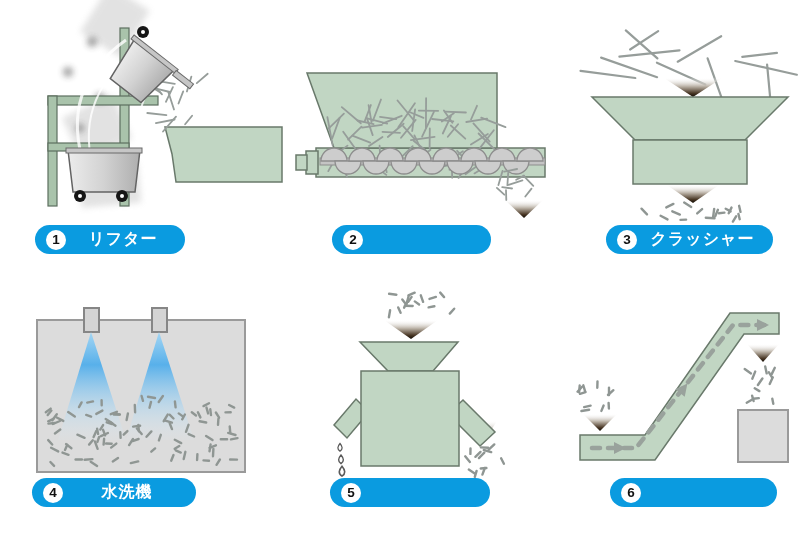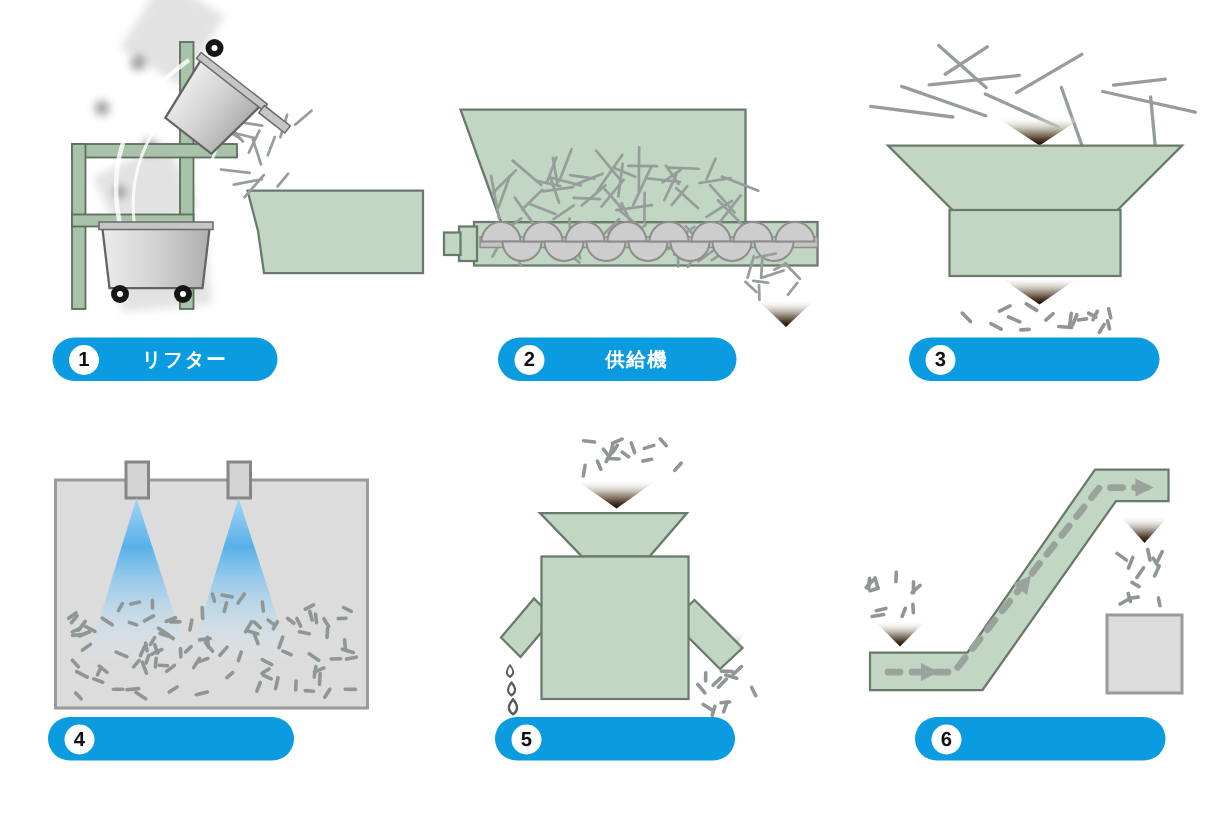--- a/index.html
+++ b/index.html
@@ -5,21 +5,21 @@
   html,body{margin:0;padding:0;background:#fff;}
   .stage{position:relative;width:808px;height:544px;background:#fff;overflow:hidden;
          font-family:"Liberation Sans",sans-serif;}
   .stage svg.diagram{position:absolute;left:0;top:0;}
   .pill{position:absolute;height:29px;box-sizing:border-box;border-radius:15px;
         background:var(--pill_blue,#0a9be0);display:flex;align-items:center;
         padding-left:11px;gap:7px;}
   .pill .num{width:20px;height:20px;border-radius:50%;background:#fff;color:#101010;
         font-weight:bold;font-size:13.5px;line-height:20px;text-align:center;flex:0 0 auto;}
   .pill .txt{flex:1;text-align:center;padding-right:12px;color:#fff;font-weight:bold;
-        font-size:13px;letter-spacing:1px;white-space:nowrap;}
+        font-size:16px;letter-spacing:1px;white-space:nowrap;}
   
   .green{fill:var(--machine_green,#c1d6c3);stroke:#69796b;stroke-width:1.5;}
   .frame{fill:#a9c3ab;stroke:#5d6f5f;stroke-width:1.2;}
   .graybox{fill:#dcdcdc;stroke:#9a9a9a;stroke-width:2;}
   .nozzle{fill:#d4d4d4;stroke:#868686;stroke-width:2;}
   .cart{fill:url(#cartGrad);stroke:#636363;stroke-width:1.5;}
   .rim{fill:#c6c6c6;stroke:#6a6a6a;stroke-width:1;}
   .wheel{fill:#161616;}.hub{fill:#ffffff;}
   .wedge{fill:url(#wedgeGrad);}
   .spray{fill:url(#sprayGrad);}
@@ -450,27 +450,28 @@
     <rect class="graybox" x="738" y="410" width="50" height="52"></rect>
   </g>
 </svg>
 
 <div class="pill" style="left:35px;top:225px;width:150px">
   <span class="num">1</span>
   <span class="txt">リフター</span>
 </div>
 <div class="pill" style="left:332px;top:225px;width:159px">
   <span class="num">2</span>
-  <span class="txt">供給機</span>
 </div>
 <div class="pill" style="left:606px;top:225px;width:167px">
   <span class="num">3</span>
+  <span class="txt">クラッシャー</span>
 </div>
 <div class="pill" style="left:32px;top:478px;width:164px">
   <span class="num">4</span>
+  <span class="txt">水洗機</span>
 </div>
 <div class="pill" style="left:330px;top:478px;width:160px">
   <span class="num">5</span>
 </div>
 <div class="pill" style="left:610px;top:478px;width:167px">
   <span class="num">6</span>
 </div>
 
 </div>
 

